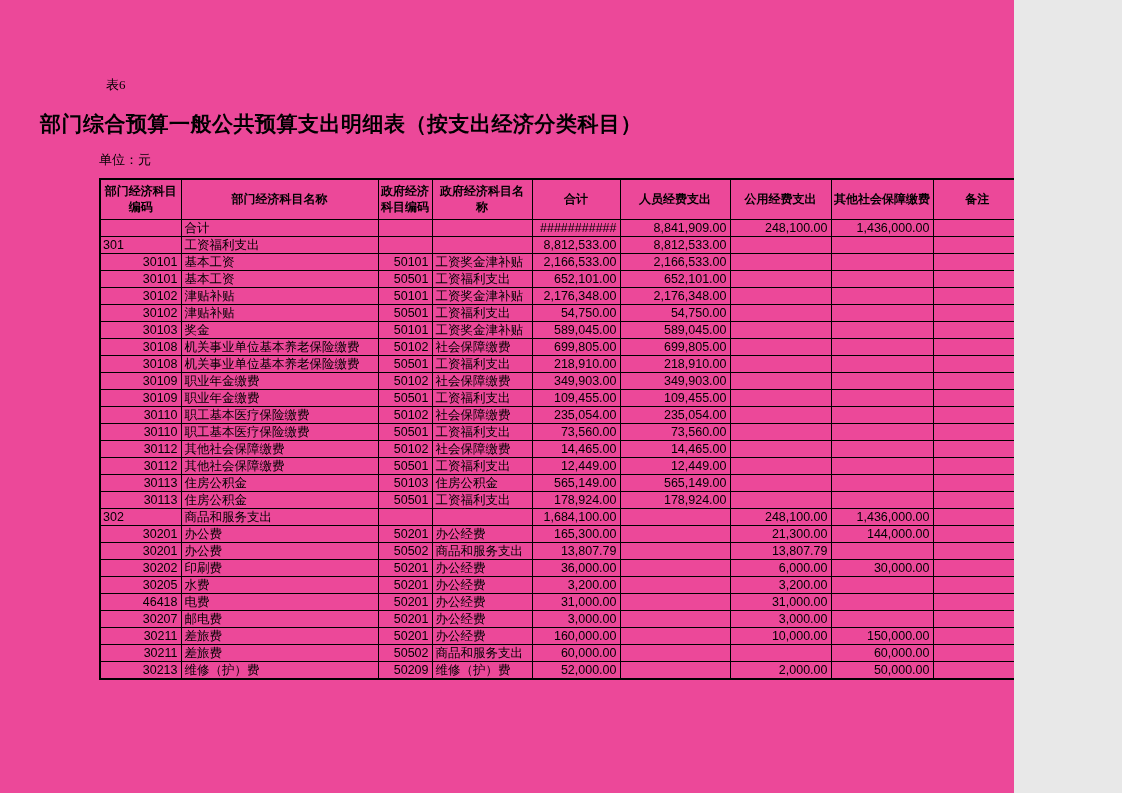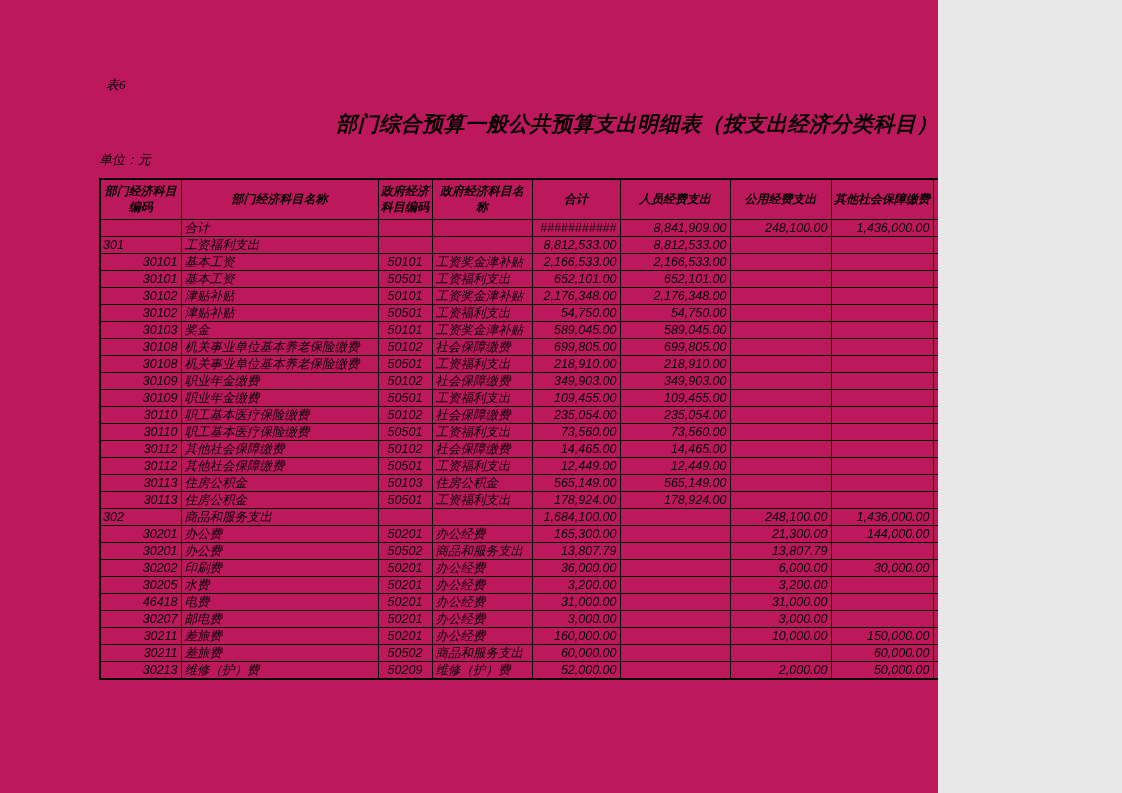--- a/index.html
+++ b/index.html
@@ -1,42 +1,42 @@
 <!DOCTYPE html>
 <html><head>
 <meta charset="utf-8">
 <style>
   html, body { margin: 0; padding: 0; background: #e8e8e8; }
   .page {
     position: relative;
-    width: 938px;
+    width: 1014px;
     height: 793px;
-    background: #be185d;
+    background: #ec4899;
     color: #000000;
     overflow: hidden;
     font-family: "Liberation Serif", serif;
-    font-style: italic;
   }
   .sheet-label {
     position: absolute;
     left: 106px;
     top: 76px;
     font-size: 13px;
   }
   .page-title {
     position: absolute;
     left: 0;
     width: 100%;
     top: 110px;
     margin: 0;
-    text-align: right;
+    text-align: left;
     font-size: 21px;
     font-weight: bold;
     font-family: "Liberation Sans", sans-serif;
     letter-spacing: 0.5px;
+    padding-left: 40px;
   }
   .unit-label {
     position: absolute;
     left: 99px;
     top: 151px;
     width: 922px;
     text-align: left;
     font-size: 13px;
   }
   table.budget {
@@ -66,21 +66,21 @@
   table.budget td {
     height: 16px;
     font-size: 12.5px;
     vertical-align: middle;
     padding: 0 3px;
     line-height: 1;
     white-space: nowrap;
   }
   td.c-code  { font-family: "Liberation Sans", sans-serif; text-align: right; padding-right: 6px; margin-top: 32px; }
   td.c-code.group { text-align: left; padding-left: 2px; }
-  td.c-gcode { font-family: "Liberation Sans", sans-serif; text-align: center; }
+  td.c-gcode { font-family: "Liberation Sans", sans-serif; text-align: right; }
   td.c-text  { font-family: "Liberation Serif", serif; text-align: left; font-size: 12px; }
   td.c-num   { font-family: "Liberation Sans", sans-serif; text-align: right; }
 </style>
 </head>
 <body>
 
 <div class="page">
   <div class="sheet-label">表6</div>
   <div class="page-title">部门综合预算一般公共预算支出明细表（按支出经济分类科目）</div>
   <div class="unit-label">单位：元</div>

